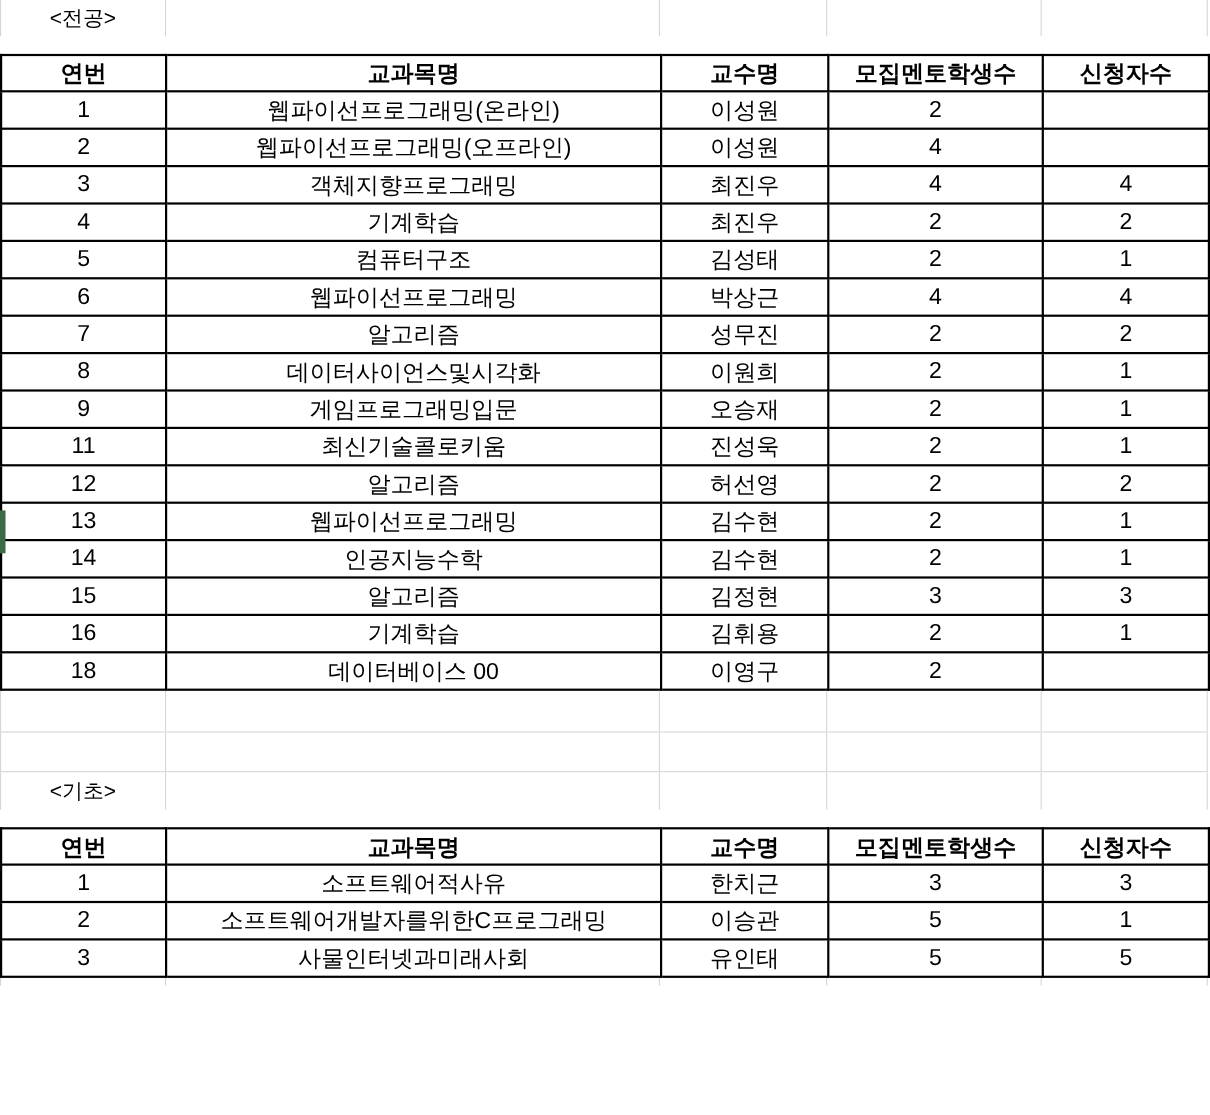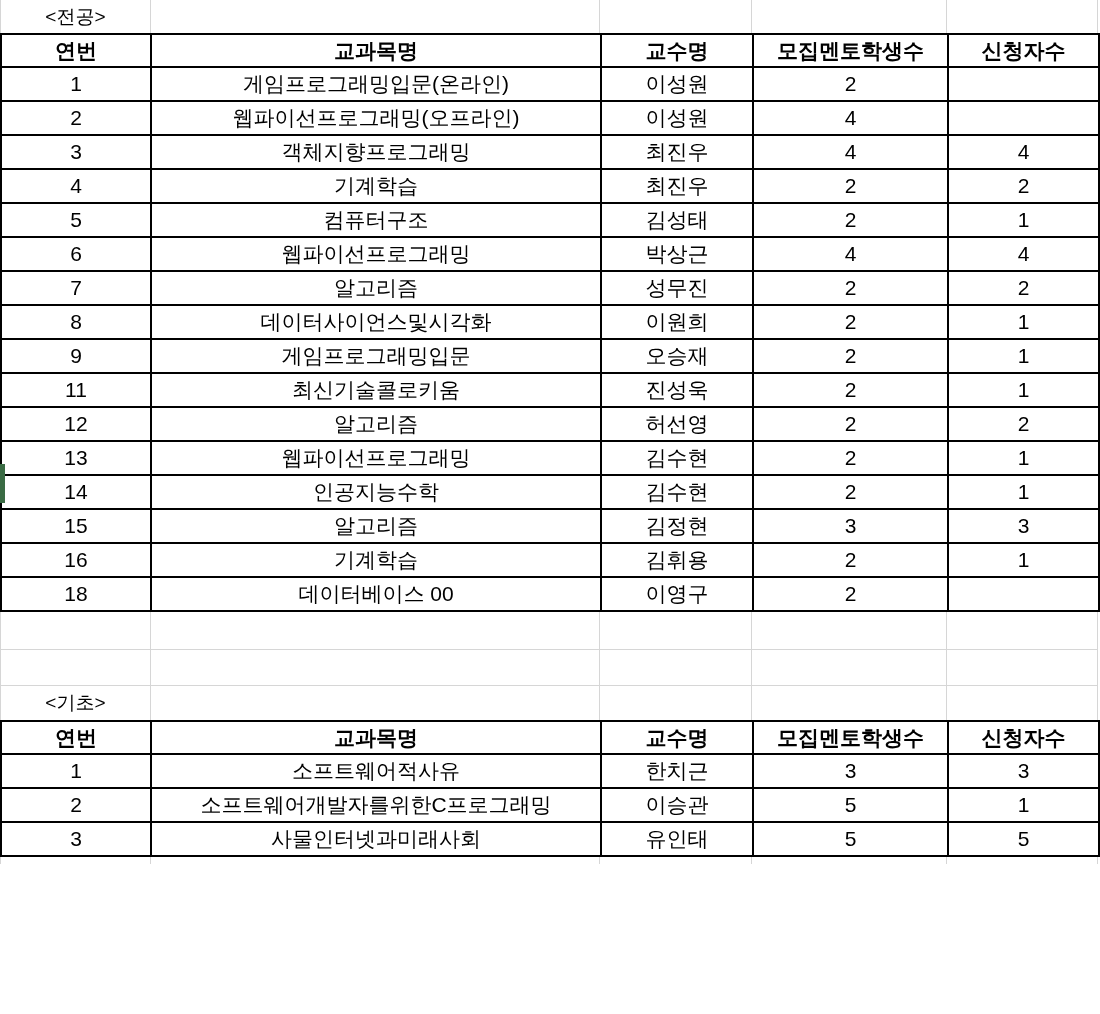--- a/index.html
+++ b/index.html
@@ -21,21 +21,21 @@
   .gap-row { border-bottom: 1px solid #d6d6d6; }
   .g38 { height: 38px; }
   .g36 { height: 36px; }
   .g7  { height: 7px; border-bottom: none; }
   .cellg { border-right: 1px solid #d6d6d6; height: 100%; }
   .w0 { width: 150px; } .w1 { width: 450px; } .w2 { width: 152px; }
   .w3 { width: 195px; } .w4 { width: 151px; }
   .lbl { display: flex; align-items: center; justify-content: center; font-size: 19px; }
 
   
-  table.course-table { border-collapse: collapse; table-layout: fixed; width: 1098px; }
+  table.course-table { border-collapse: collapse; table-layout: fixed; width: 1098px; margin-top: 16px; }
   .course-table th, .course-table td {
     border: 2px solid #000000;
     text-align: center; vertical-align: middle;
     padding: 0 2px; white-space: nowrap; overflow: hidden;
   }
   .course-table th { font-size: 21px; font-weight: bold; height: 33px; }
   .course-table td { font-size: 21px; font-weight: normal; height: 34px; }
 
   .green-marker { position: absolute; left: 0; top: 464px; width: 5px; height: 39px; z-index: 5; }
 </style>
@@ -67,21 +67,21 @@
         <th>연번</th>
         <th>교과목명</th>
         <th>교수명</th>
         <th>모집멘토학생수</th>
         <th>신청자수</th>
       </tr>
     </thead>
     <tbody>
         <tr>
           <td>1</td>
-          <td>게임프로그래밍입문(온라인)</td>
+          <td>웹파이선프로그래밍(온라인)</td>
           <td>이성원</td>
           <td>2</td>
           <td></td>
         </tr>
         <tr>
           <td>2</td>
           <td>웹파이선프로그래밍(오프라인)</td>
           <td>이성원</td>
           <td>4</td>
           <td></td>

